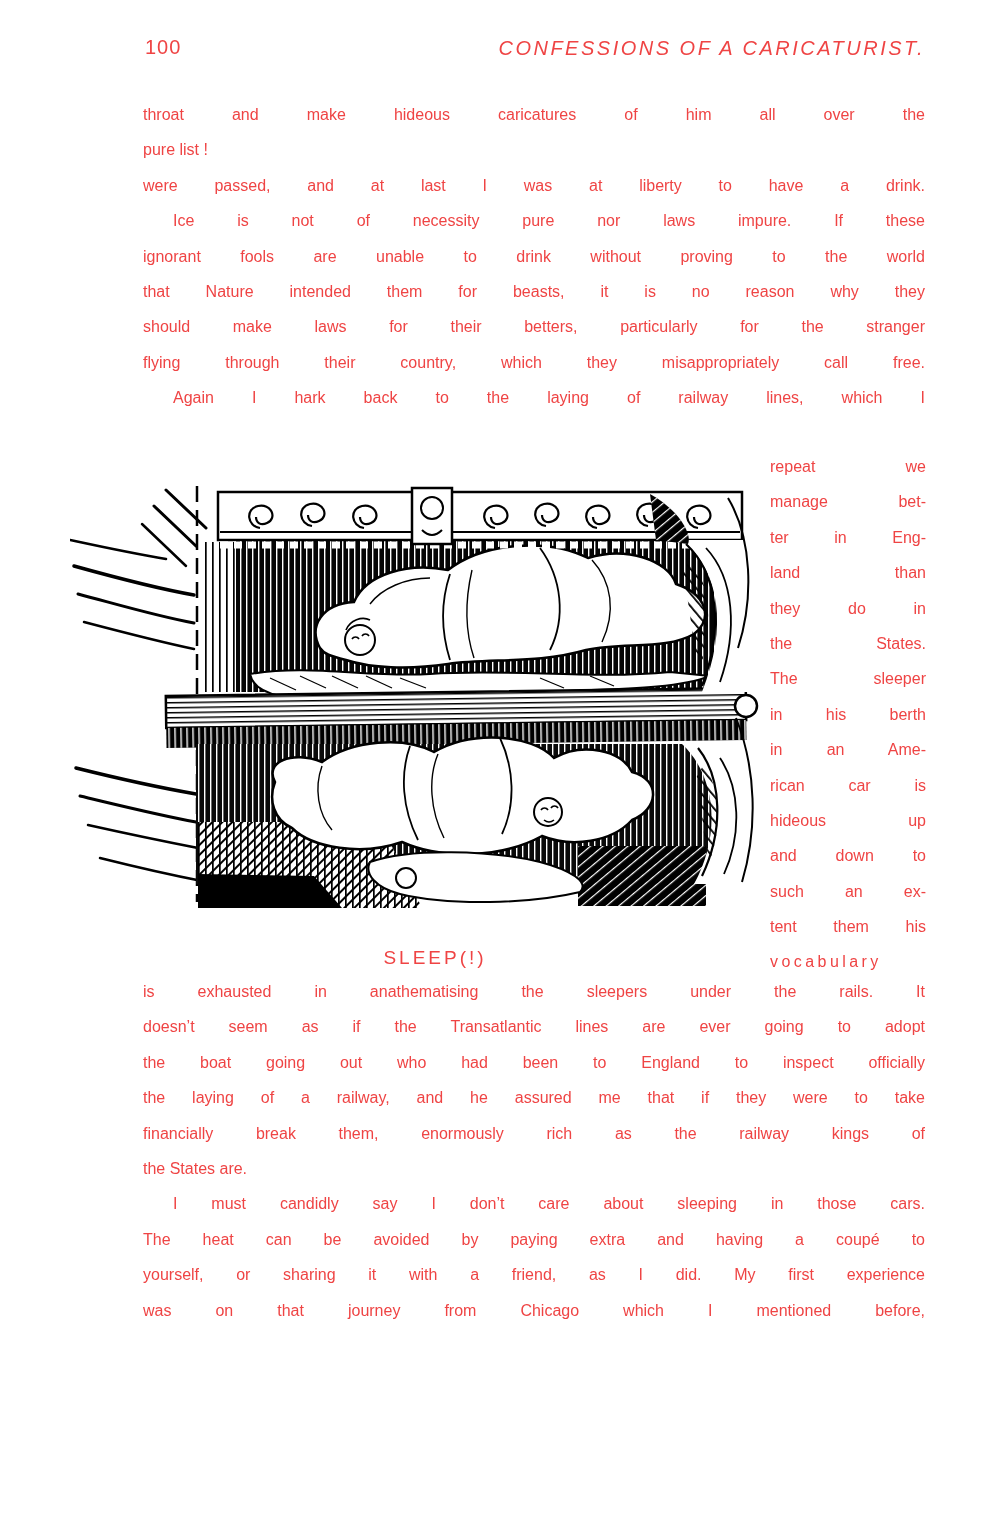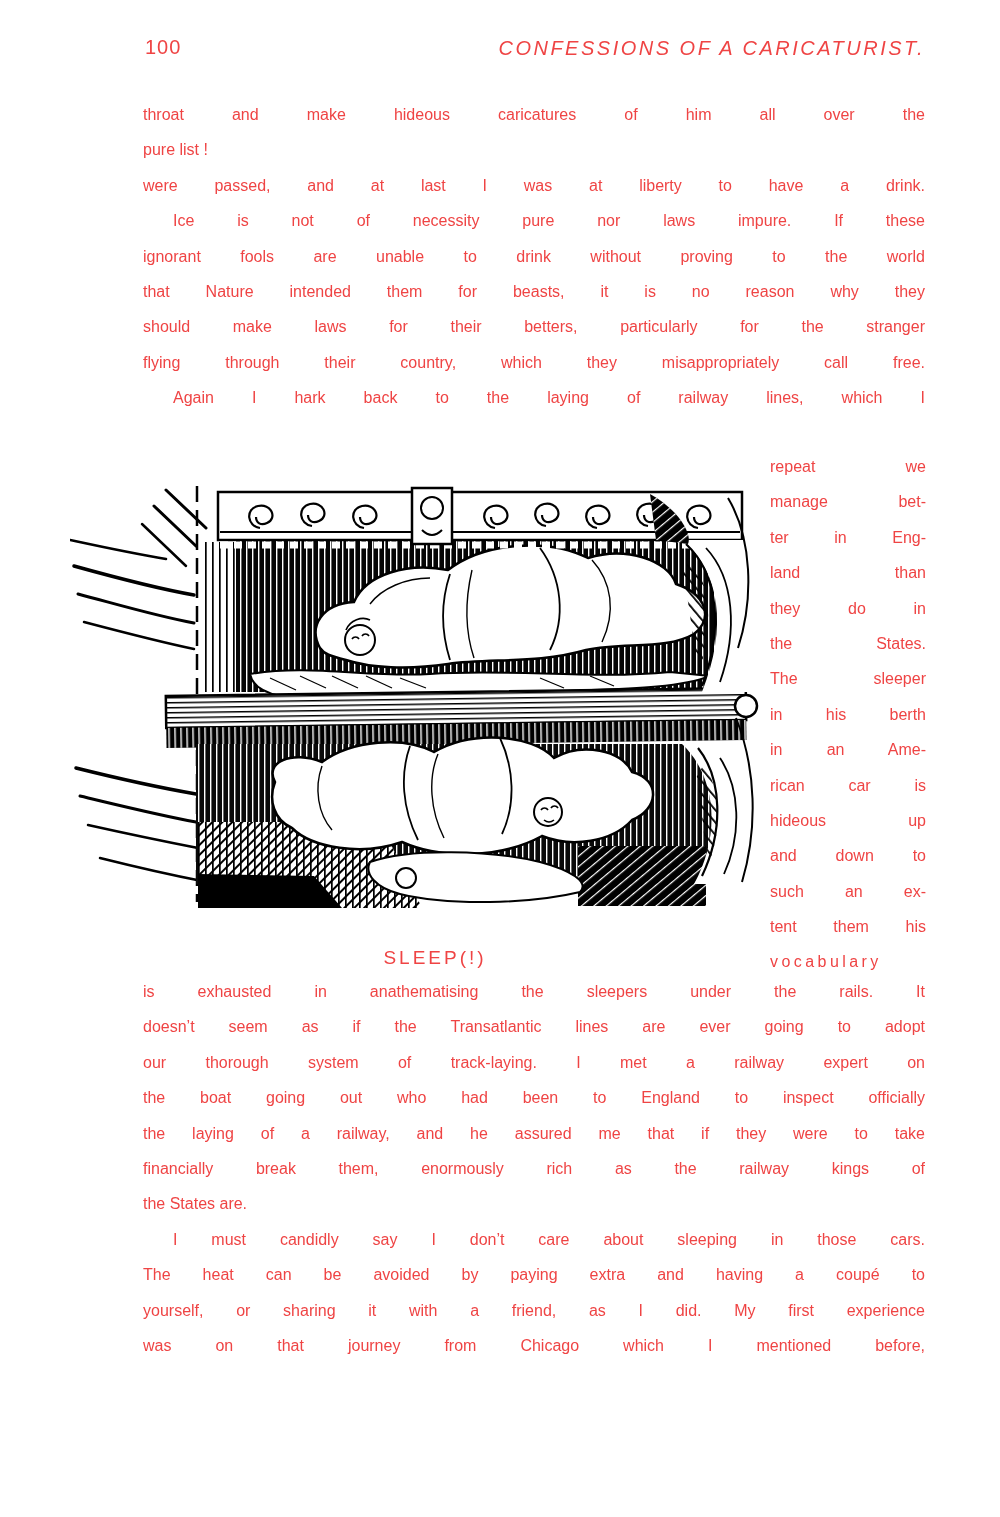--- a/index.html
+++ b/index.html
@@ -219,21 +219,20 @@
     <div class="ln jst">hideous up</div>
     <div class="ln jst">and down to</div>
     <div class="ln jst">such an ex-</div>
     <div class="ln jst">tent them his</div>
     <div class="ln spread">vocabulary</div>
   </section>
 
   <section class="block-c">
     <div class="ln jst">is exhausted in anathematising the sleepers under the rails.  It</div>
     <div class="ln jst">doesn’t seem as if the Transatlantic lines are ever going to adopt</div>
-    <div class="ln jst">our thorough system of track-laying.  I met a railway expert on</div>
     <div class="ln jst">the boat going out who had been to England to inspect officially</div>
     <div class="ln jst">the laying of a railway, and he assured me that if they were to take</div>
     <div class="ln jst">financially break them, enormously rich as the railway kings of</div>
     <div class="ln">the States are.</div>
     <div class="ln jst ind">I must candidly say I don’t care about sleeping in those cars.</div>
     <div class="ln jst">The heat can be avoided by paying extra and having a coupé to</div>
     <div class="ln jst">yourself, or sharing it with a friend, as I did.   My first experience</div>
     <div class="ln jst">was on that journey from Chicago which I mentioned before,</div>
   </section>
 

